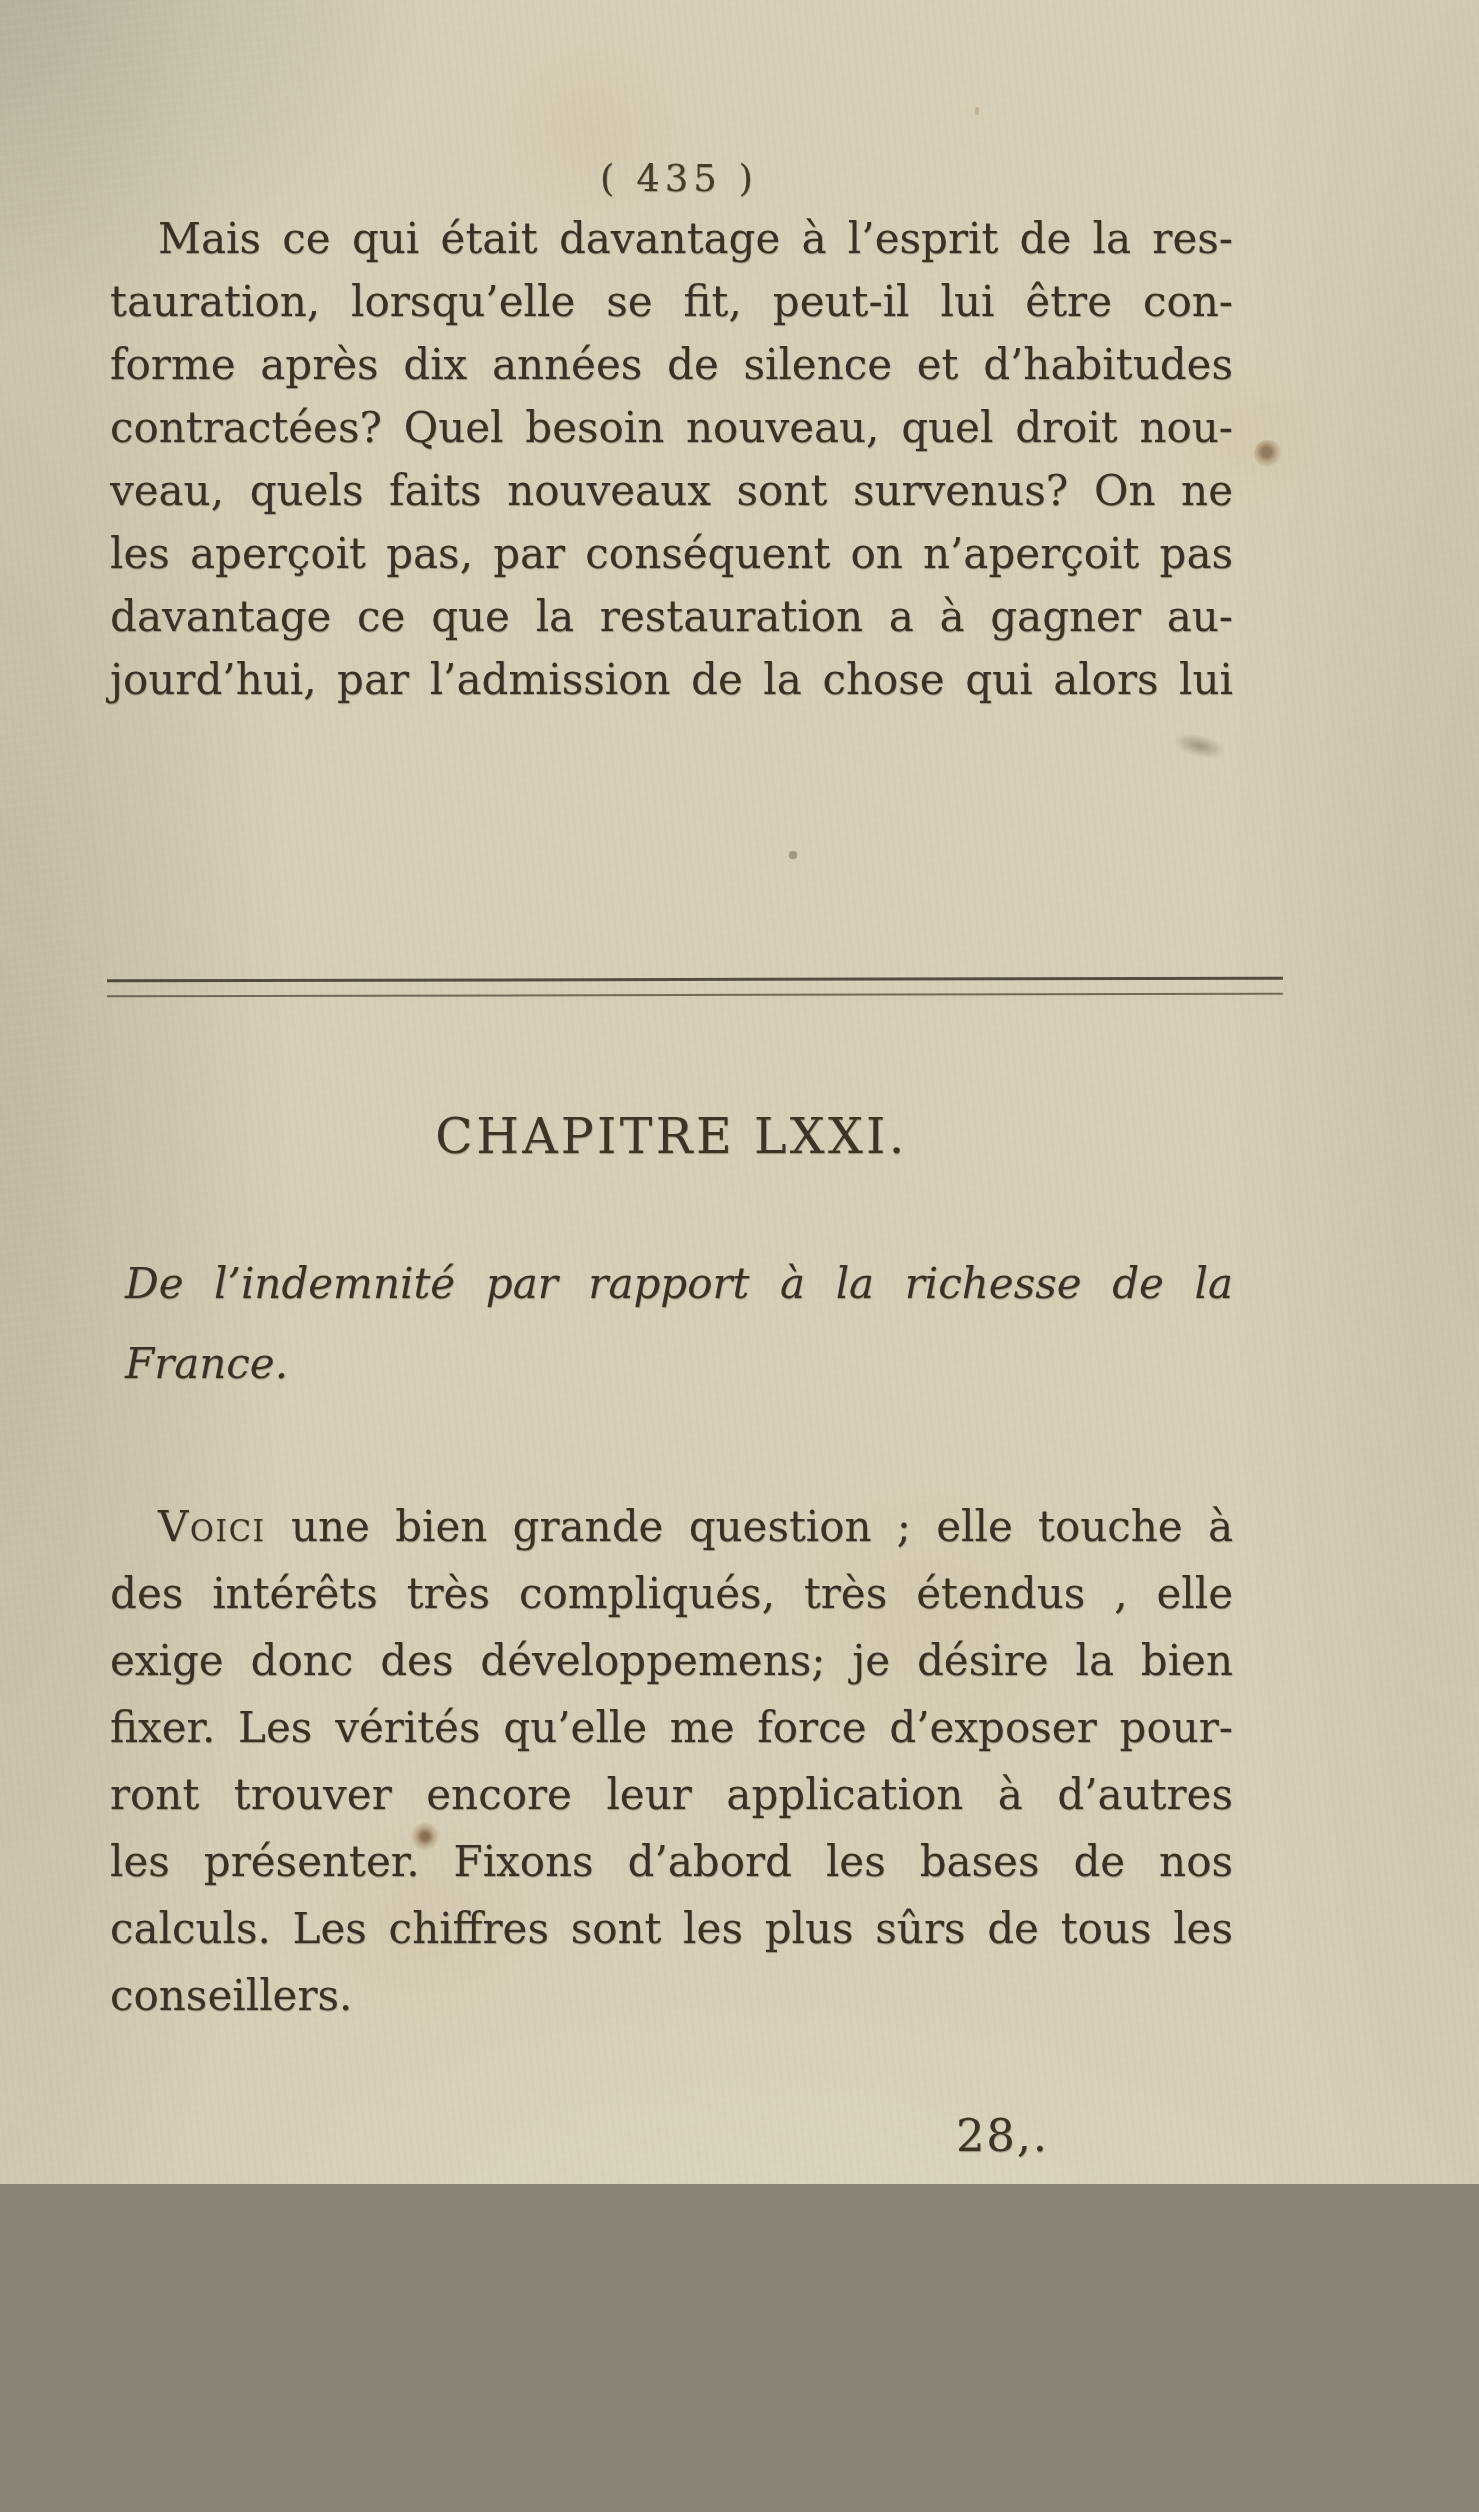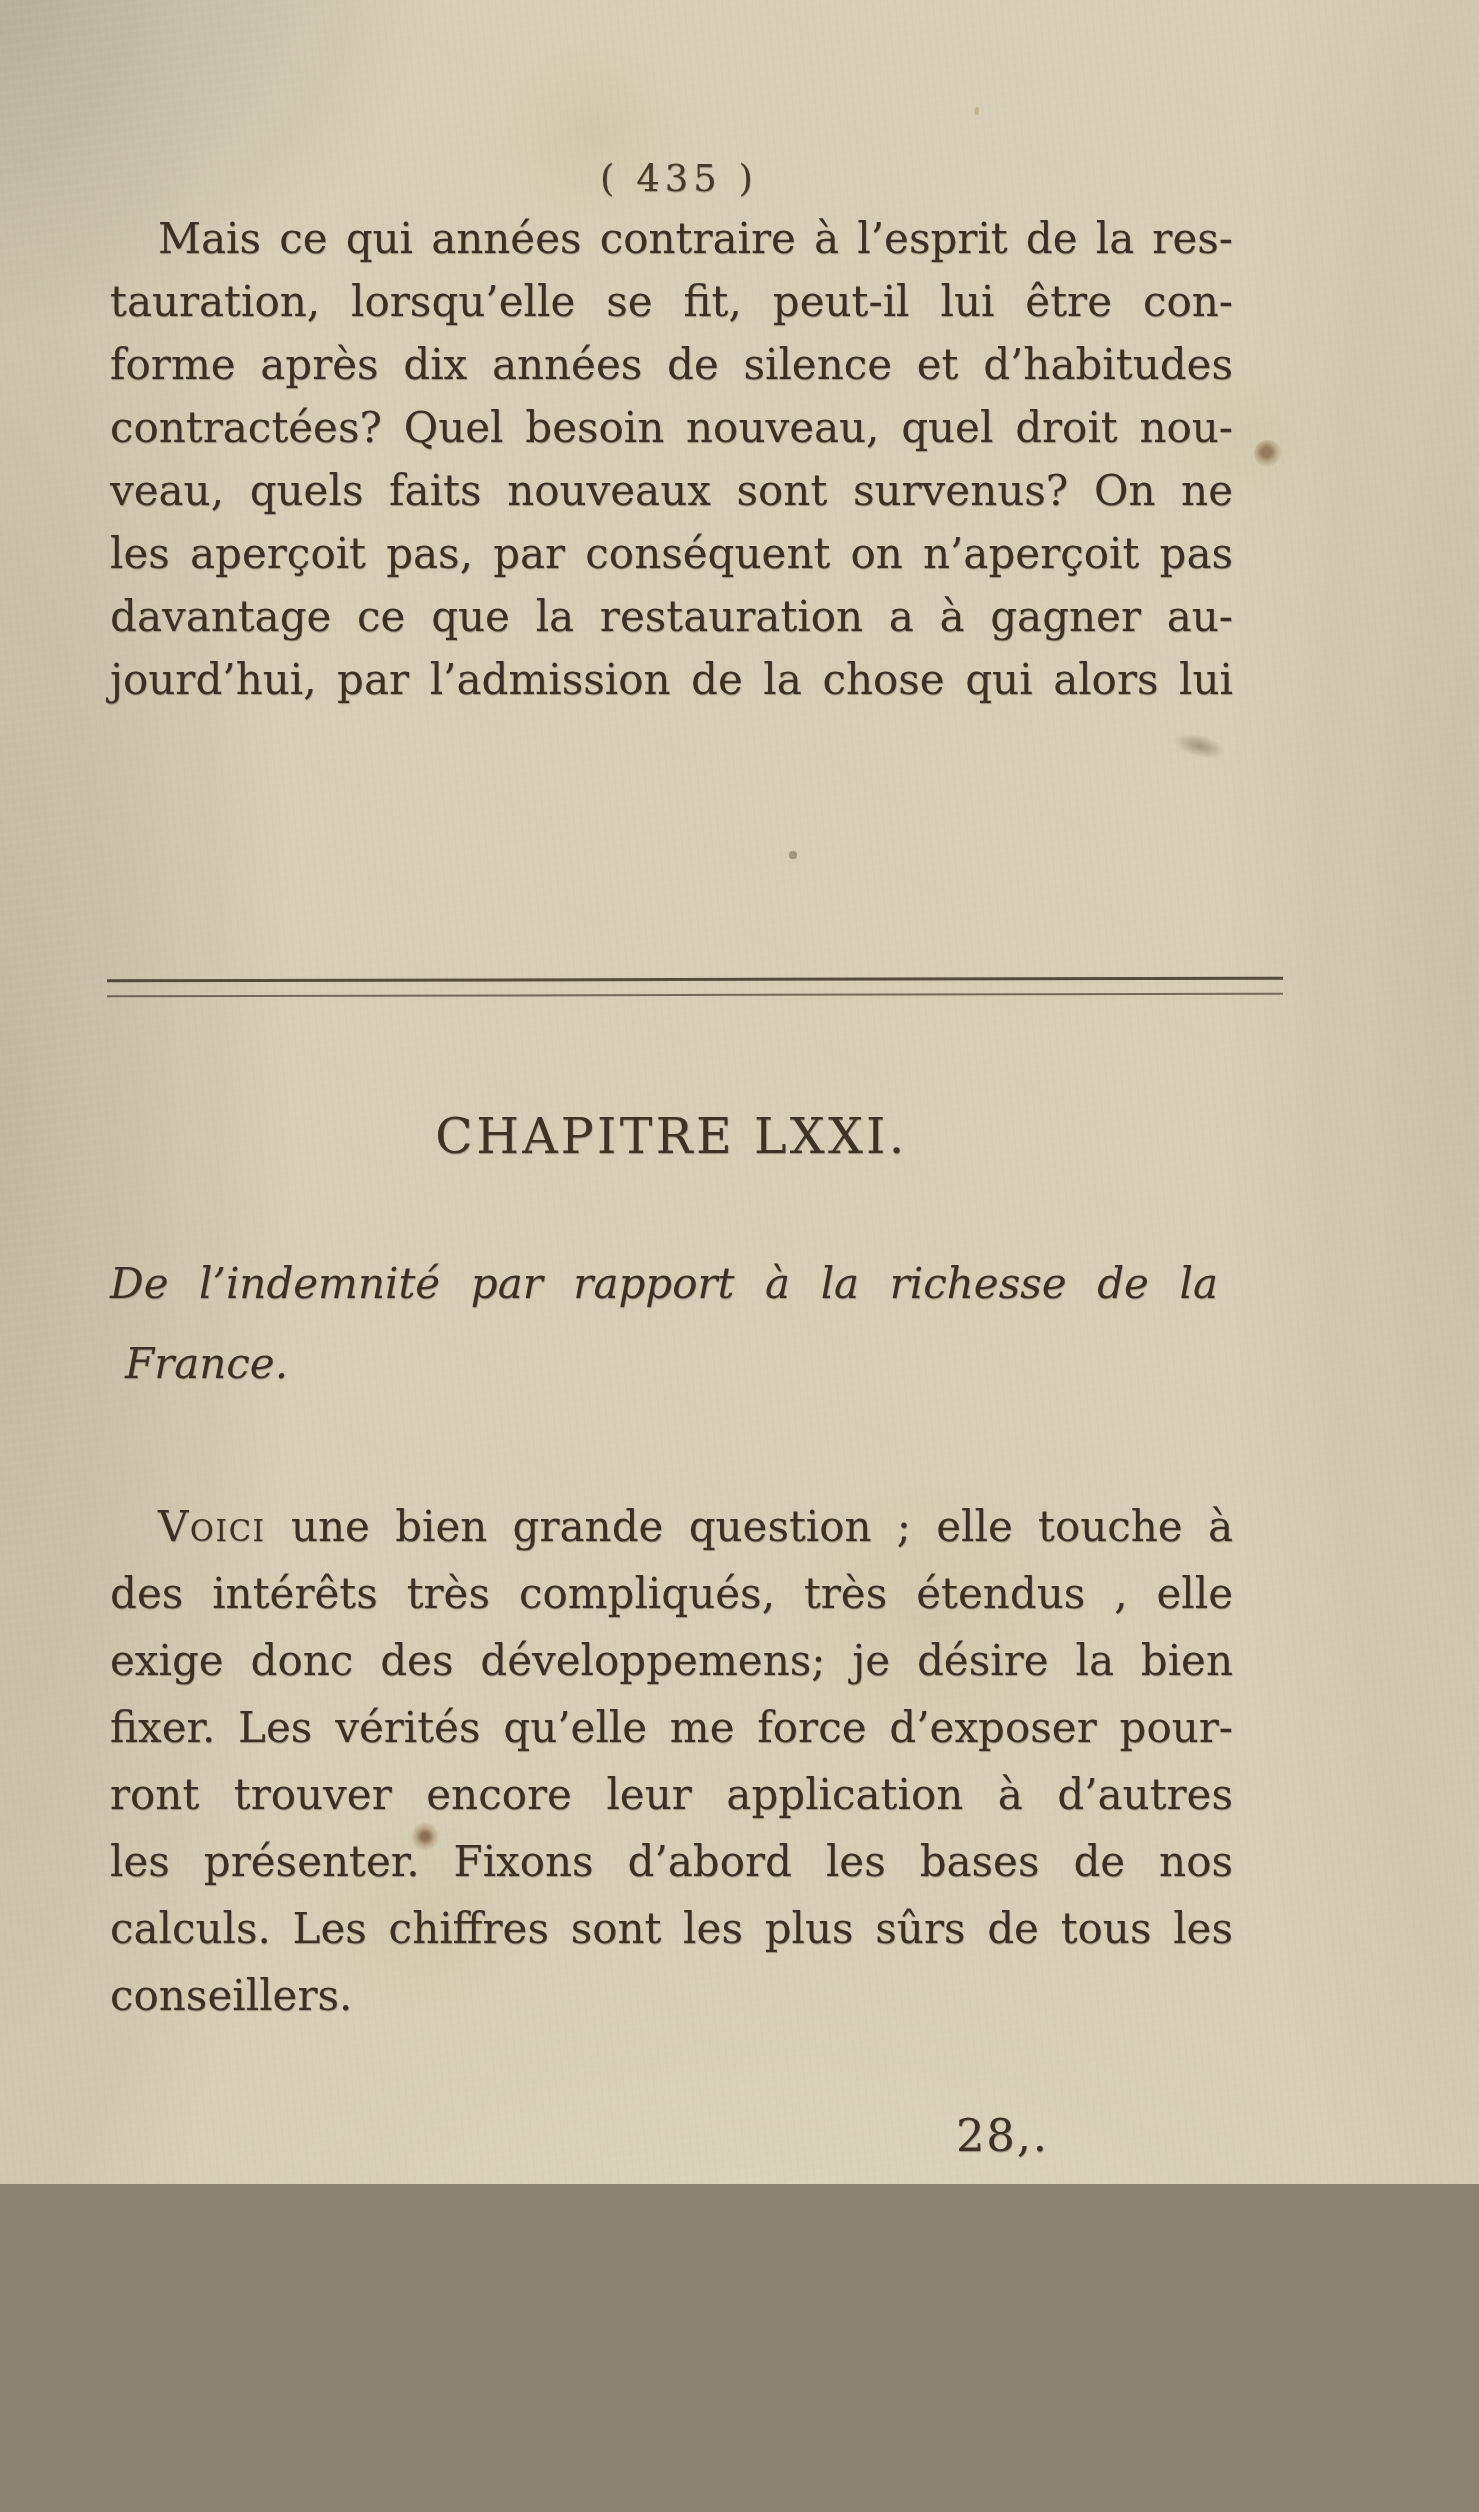--- a/index.html
+++ b/index.html
@@ -63,21 +63,21 @@
   }
 
   .chapter-heading{
     position:absolute; top:1108px; left:110px; width:1123px;
     text-align:center;
     font-size:49px; letter-spacing:3.3px;
     color:#3d3426;
   }
 
   .subtitle1{
-    position:absolute; top:1259px; left:110px; width:1108px;
+    position:absolute; top:1259px; left:125px; width:1108px;
     font-style:italic; font-size:42px; word-spacing:8.3px;
     white-space:nowrap; text-align:justify; text-align-last:justify;
   }
   .subtitle2{
     position:absolute; top:1339px; left:125px; width:1108px;
     font-style:italic; font-size:42px; text-align:left;
   }
 
   .signature{
     position:absolute; top:2109px; left:956px;
@@ -88,21 +88,21 @@
 </style>
 </head>
 <body>
 
 <div class="page">
   <div class="texture"></div>
 
   <div class="page-number ink">( 435 )</div>
 
   <div class="para p1 ink">
-    <div class="tline indent">Mais ce qui années contraire à l’esprit de la res-</div>
+    <div class="tline indent">Mais ce qui était davantage à l’esprit de la res-</div>
     <div class="tline">tauration, lorsqu’elle se fit, peut-il lui être con-</div>
     <div class="tline">forme après dix années de silence et d’habitudes</div>
     <div class="tline">contractées? Quel besoin nouveau, quel droit nou-</div>
     <div class="tline">veau, quels faits nouveaux sont survenus? On ne</div>
     <div class="tline">les aperçoit pas, par conséquent on n’aperçoit pas</div>
     <div class="tline">davantage ce que la restauration a à gagner au-</div>
     <div class="tline">jourd’hui, par l’admission de la chose qui alors lui</div>
   </div>
 
   <div class="rule"></div>

